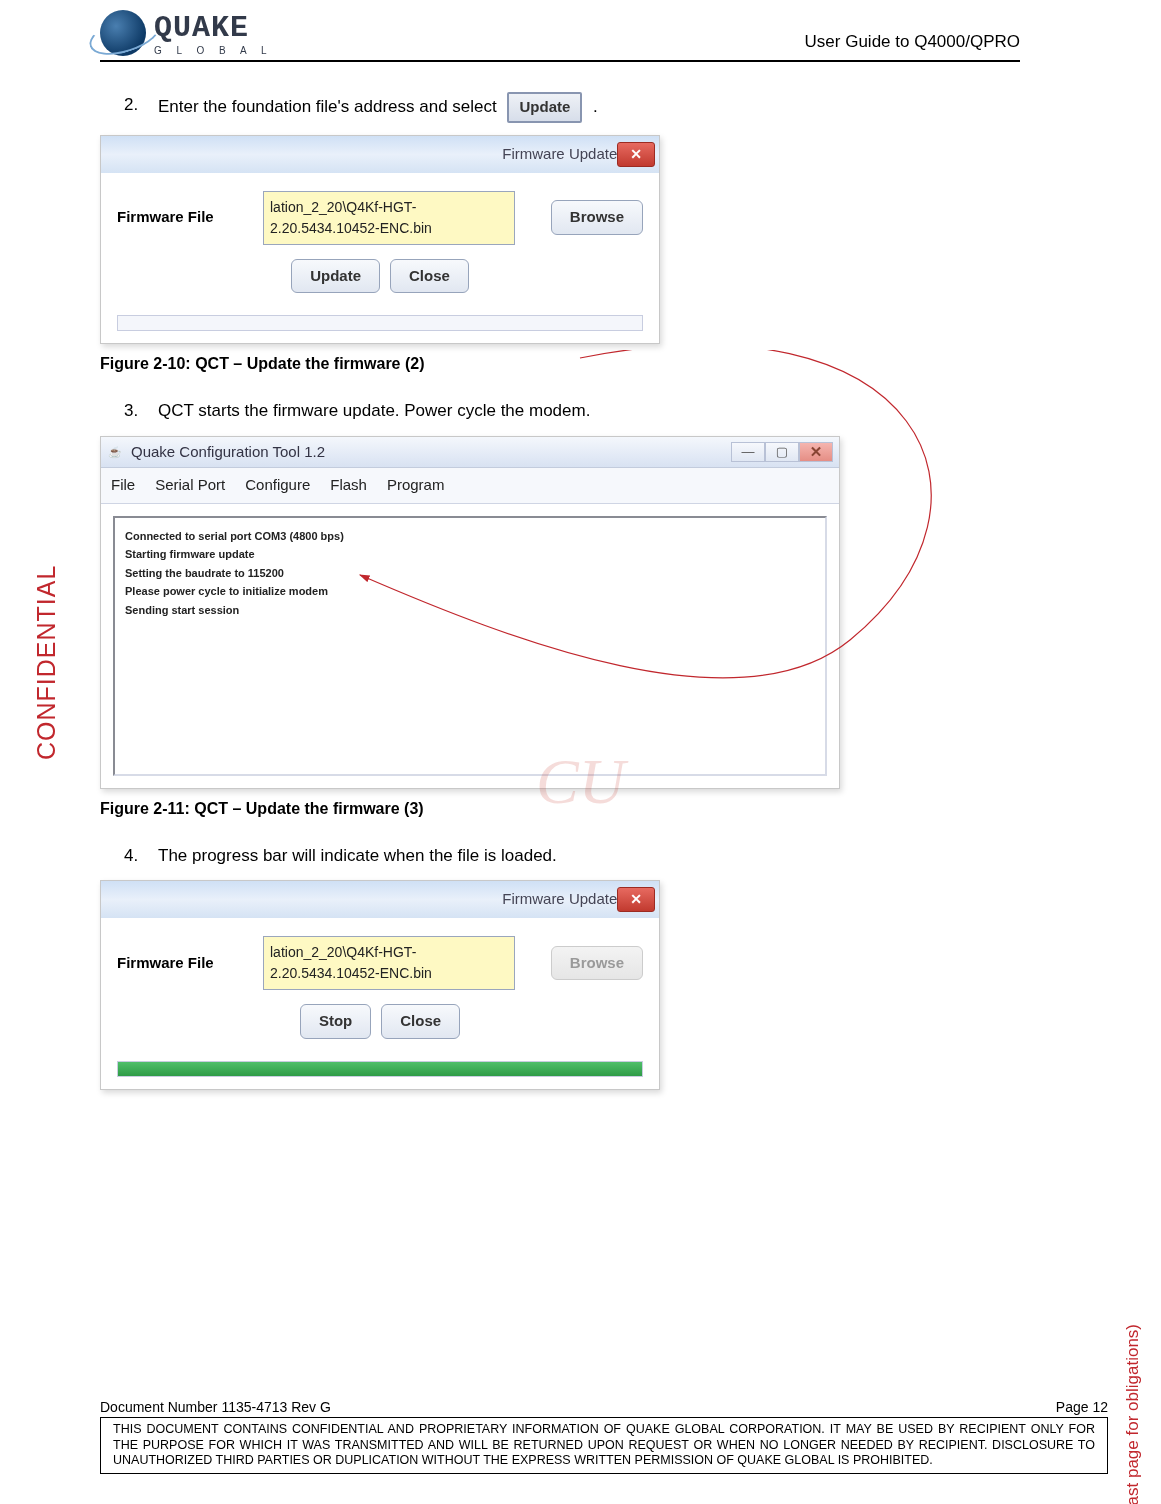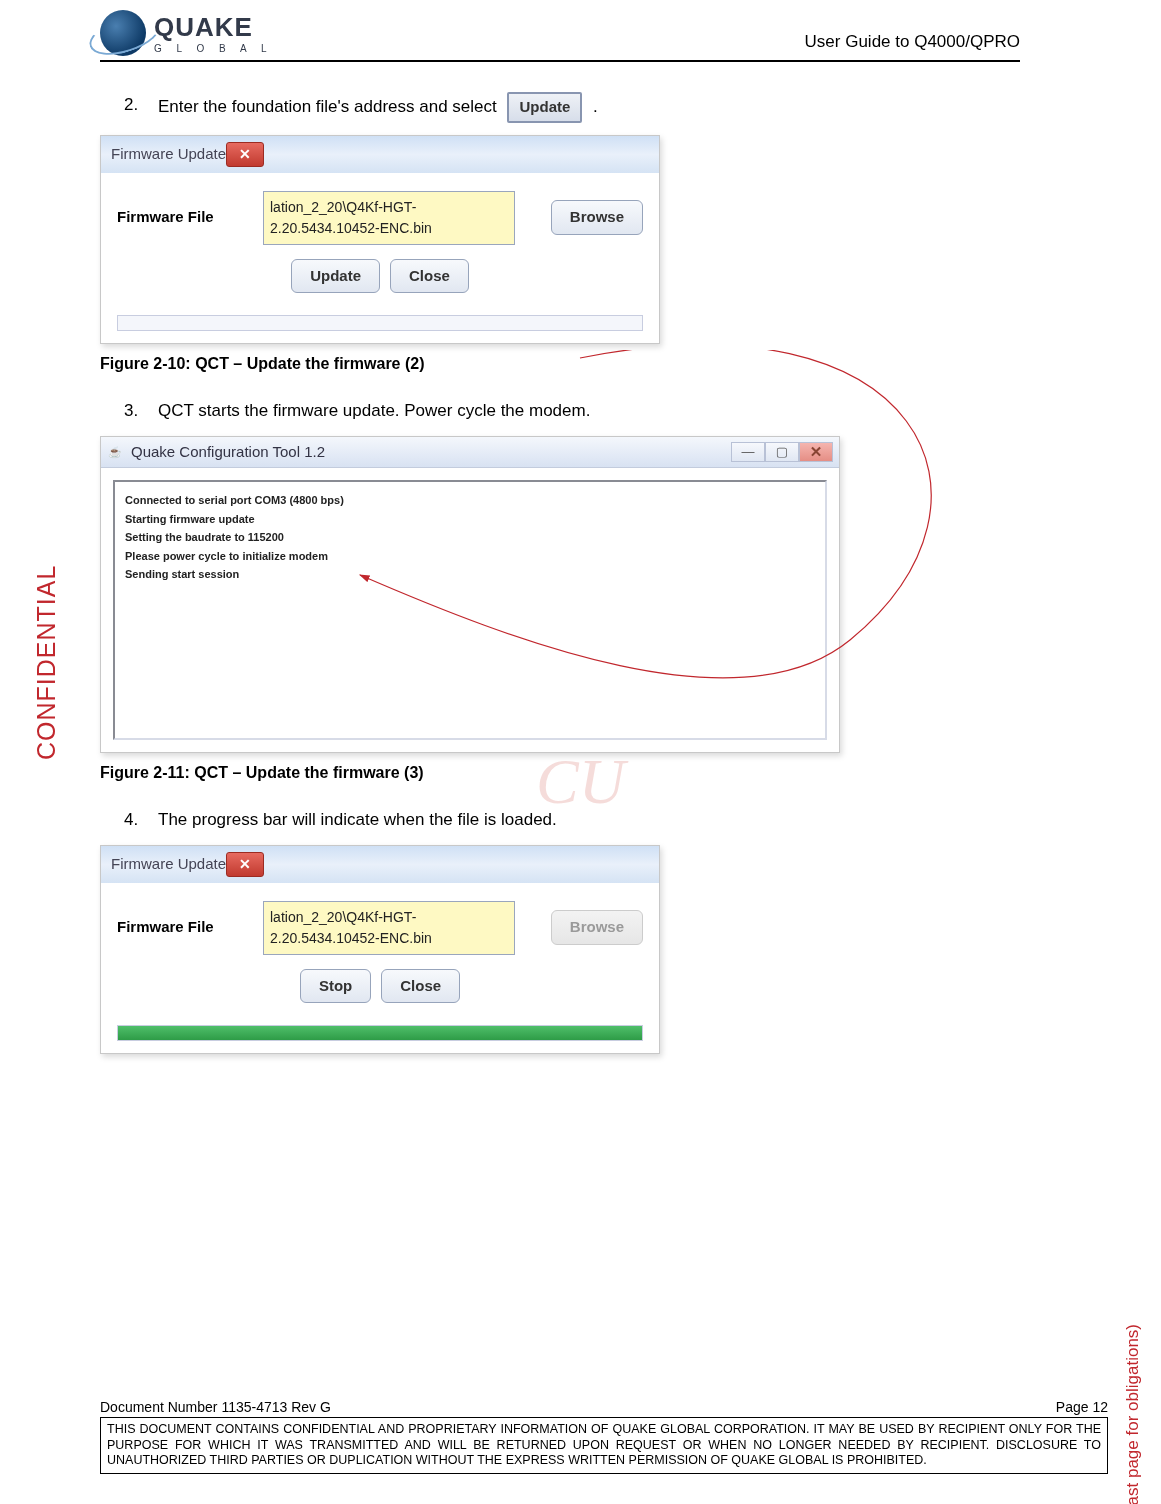--- a/index.html
+++ b/index.html
@@ -38,23 +38,23 @@
     width: 70px; height: 30px;
     border: 2px solid #7aa9d4;
     border-radius: 50%;
     top: 8px; left: -12px;
     transform: rotate(-18deg);
     border-top-color: transparent;
     border-right-color: transparent;
   }
   .logo-text { display: flex; flex-direction: column; }
   .logo-quake {
-    font-family: Liberation Sans, sans-serif;
+    font-family: Liberation Mono, monospace;
     font-weight: 900;
-    font-size: 26px;
+    font-size: 30px;
     letter-spacing: 1px;
     color: #323a4a;
   }
   .logo-global {
     font-size: 10px;
     letter-spacing: 6px;
     color: #323a4a;
     align-self: center;
   }
   .header-title { font-size: 17px; margin-bottom: 4px; }
@@ -76,24 +76,24 @@
   .fig {
     margin: 10px 0 6px 0;
     border: 1px solid #c8c8c8;
     background: #fff;
     box-shadow: 2px 3px 6px rgba(0,0,0,.15);
     position: relative;
   }
   .fig-caption { font-weight: bold; font-size: 16px; margin: 8px 0 22px 0; }
   .dlg-title {
     background: linear-gradient(#cfe0f5,#e9f0fa 50%,#d5e3f4);
-    padding: 6px 10px;
+    padding: 6px 4px;
     font-size: 15px;
     color: #445;
-    display: flex; justify-content: flex-start; align-items: center;
+    display: flex; justify-content: flex-end; align-items: center;
   }
   .close-x {
     background: linear-gradient(#e76a60,#c13a2f);
     color: #fff;
     padding: 1px 12px;
     border-radius: 3px;
     font-weight: bold;
     font-size: 14px;
     border: 1px solid #9c2b22;
   }
@@ -195,21 +195,21 @@
     position:absolute;
     left: 100px;
     bottom: 30px;
     width: 1008px;
     font-size: 14px;
   }
   .footer-top { display:flex; justify-content: space-between; border-bottom: 1px solid #000; padding-bottom:2px;}
   .footer-legal {
     border: 1px solid #000;
     border-top:none;
-    padding: 4px 6px;
+    padding: 4px 12px;
     font-size: 12.5px;
     text-align: justify;
     line-height: 1.25;
   }
   
   .annotation-svg {
     position:absolute;
     left: 100px;
     top: 350px;
     width: 920px;
@@ -279,20 +279,27 @@
       <div class="win-bar">
         <div class="win-bar-left">
           <span class="java-ico">☕</span>
           <span class="win-title">Quake Configuration Tool 1.2</span>
         </div>
         <div class="win-ctrls">
           <span class="wc">—</span>
           <span class="wc">▢</span>
           <span class="wc x">✕</span>
         </div>
+      </div>
+      <div class="menu">
+        <span>File</span>
+        <span>Serial Port</span>
+        <span>Configure</span>
+        <span>Flash</span>
+        <span>Program</span>
       </div>
       <div class="console">
         <div>Connected to serial port COM3 (4800 bps)</div>
         <div></div>
         <div>Starting firmware update</div>
         <div>Setting the baudrate to 115200</div>
         <div>Please power cycle to initialize modem</div>
         <div>Sending start session</div>
       </div>
     </div>

